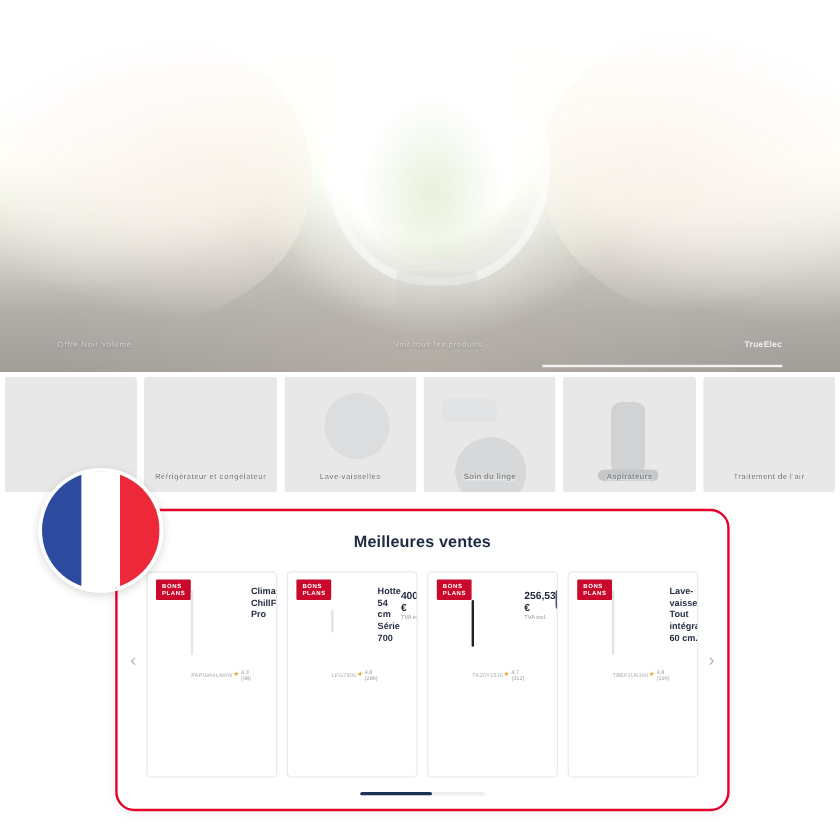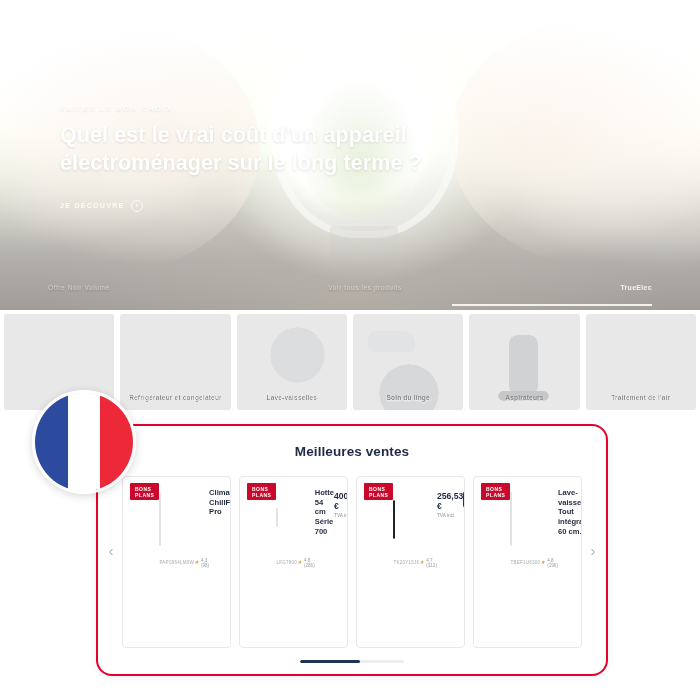--- a/index.html
+++ b/index.html
@@ -228,28 +228,20 @@
 
   <section class="hero">
     <div class="hero-bg"></div>
     <div class="hero-hand-l"></div>
     <div class="hero-hand-r"></div>
     <div class="hero-bulb"></div>
     <div class="hero-bulb-neck"></div>
     <div class="hero-leaf"></div>
     <div class="hero-veil"></div>
 
-    <div class="hero-content">
-      <div class="hero-eyebrow">FAITES LE BON CHOIX</div>
-      <h1 class="hero-title">Quel est le vrai coût d'un appareil électroménager sur le long terme ?</h1>
-      <a class="hero-cta">
-        <span>JE DÉCOUVRE</span>
-        <span class="hero-cta-circle">›</span>
-      </a>
-    </div>
 
     <div class="hero-footer">
       <span class="hero-foot-txt">Offre Noir Volume</span>
       <span class="hero-foot-txt hero-foot-mid">Voir tous les produits</span>
       <span class="hero-foot-brand">TrueElec</span>
     </div>
     <div class="hero-progress"></div>
   </section>
 
   <section class="cats">

